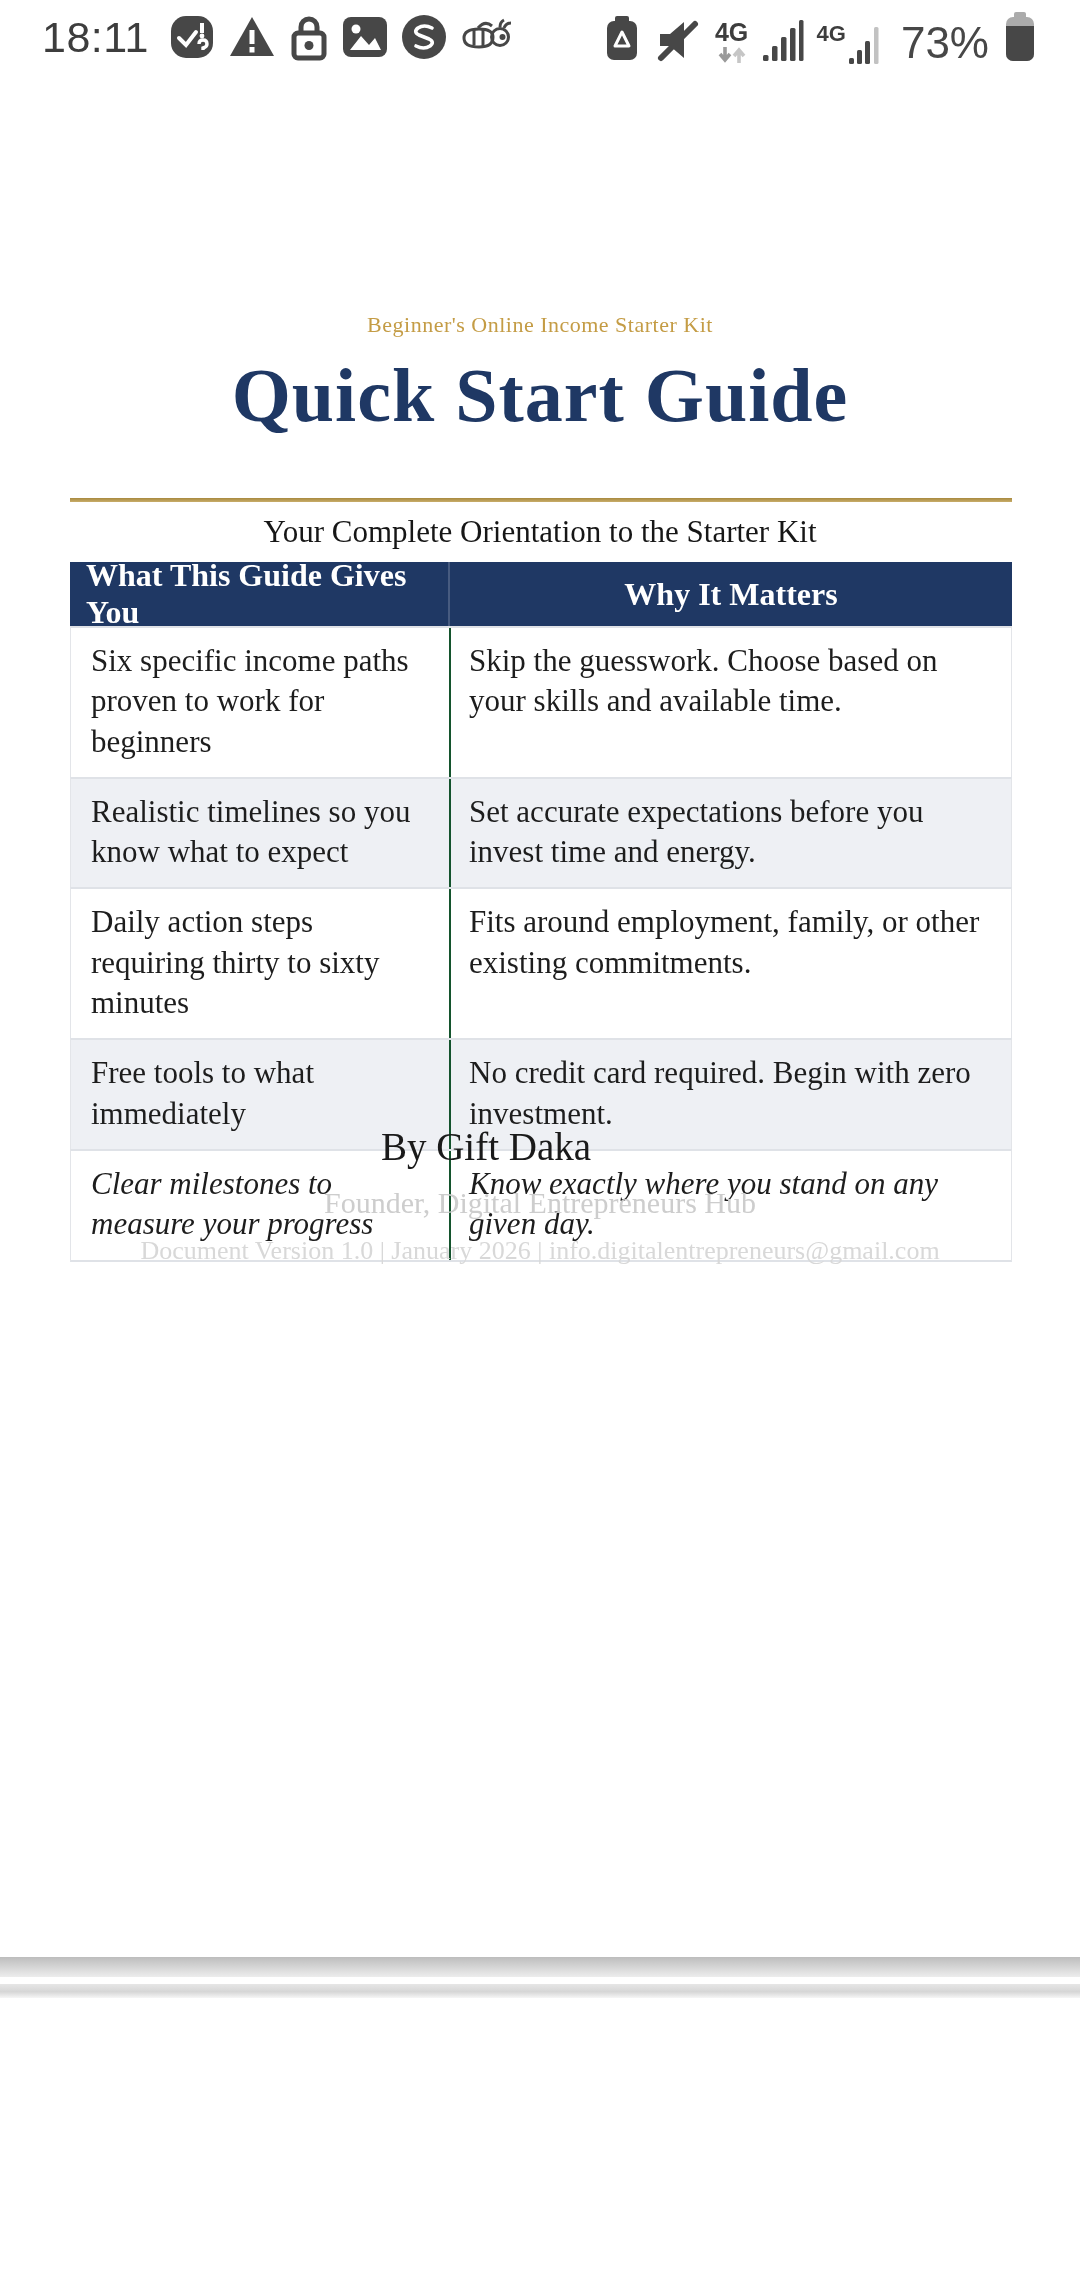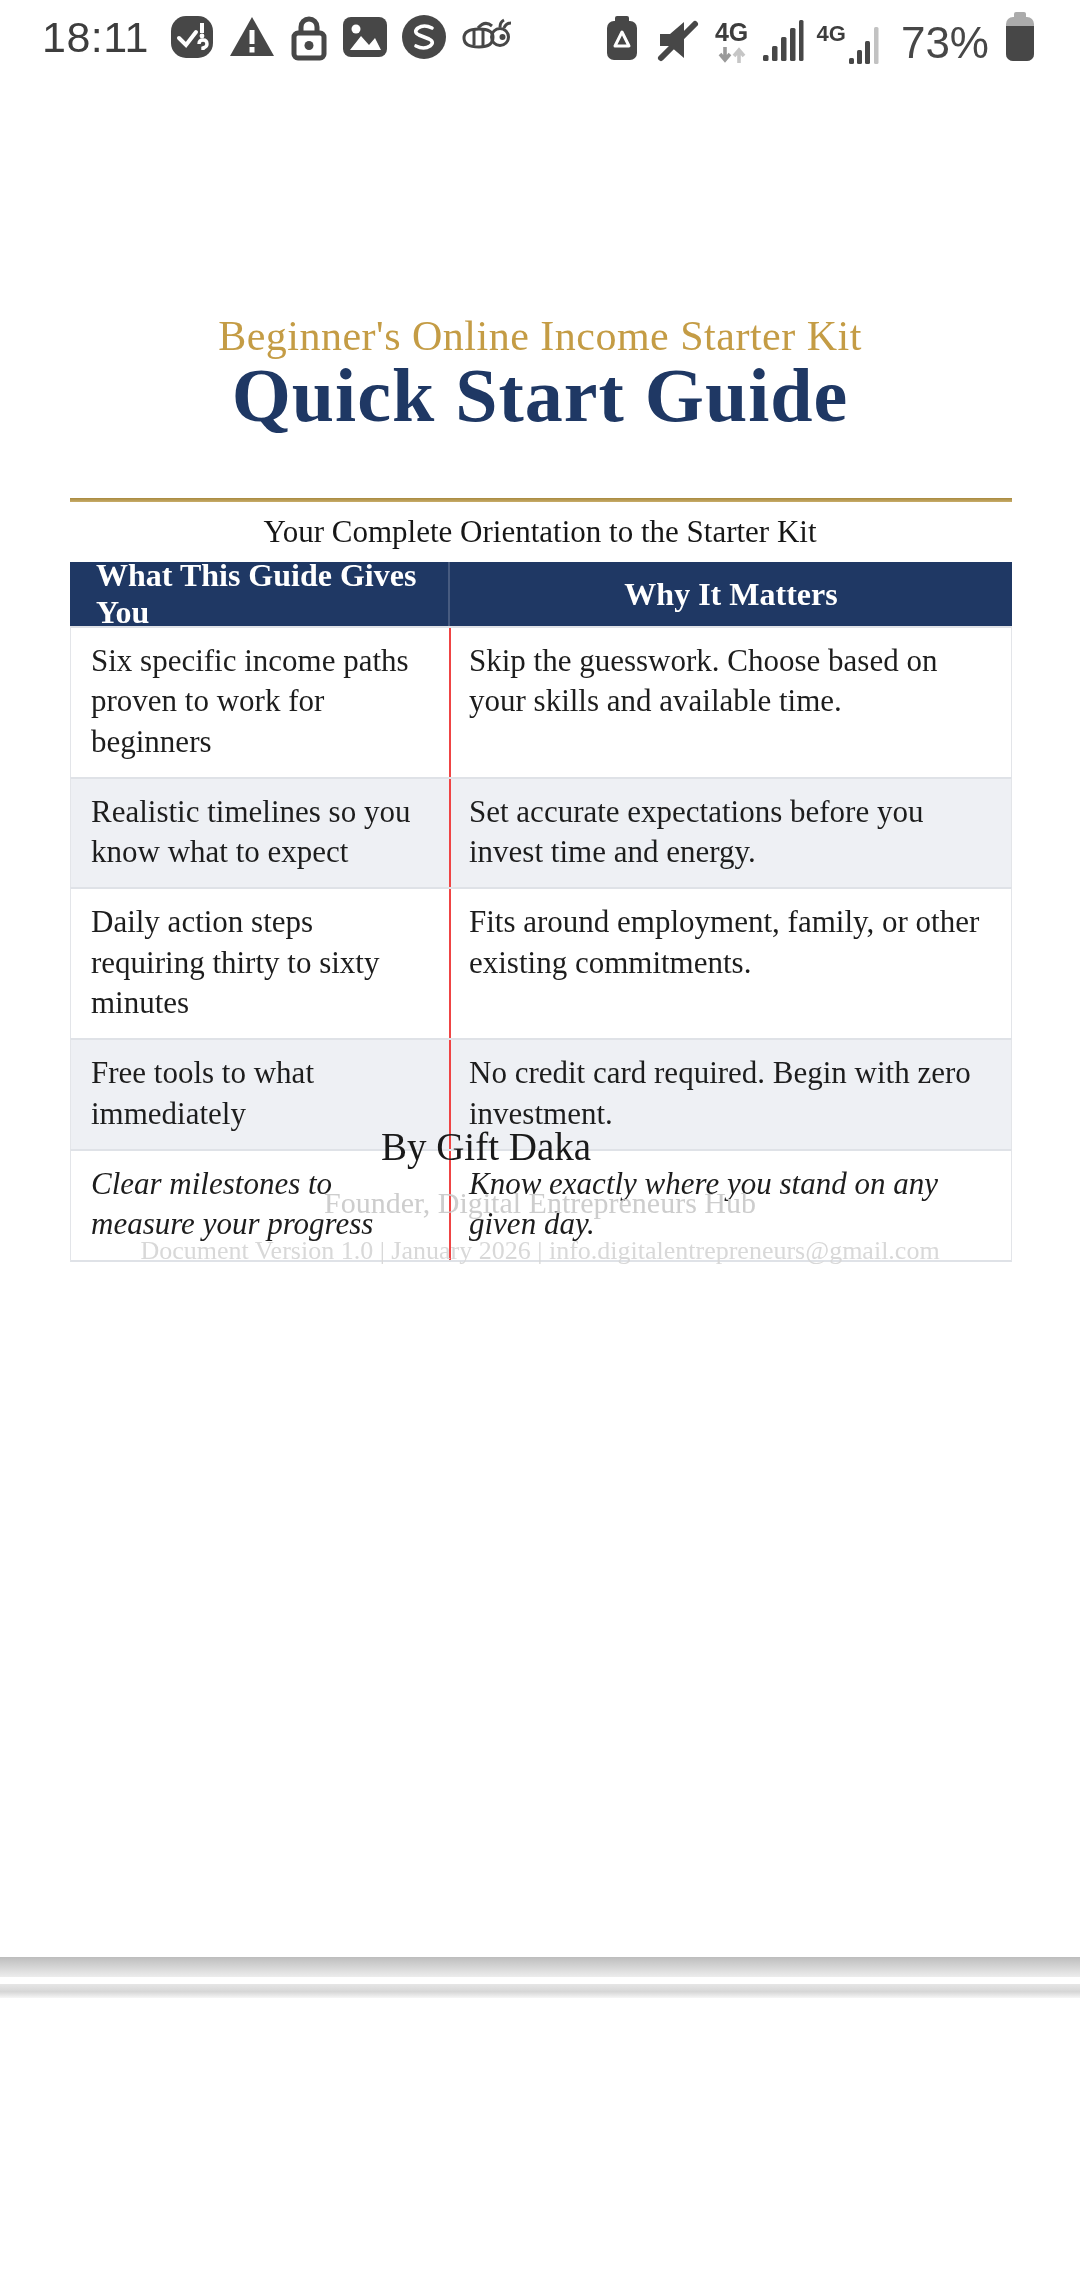--- a/index.html
+++ b/index.html
@@ -19,48 +19,48 @@
   .sb-right{display:flex;align-items:flex-end;gap:13px;}
   .sb-icon{display:block;}
   .net-group{display:flex;flex-direction:column;align-items:center;line-height:1;}
   .net-label{font-size:25px;font-weight:700;color:#3d3d3d;}
   .net2{display:flex;align-items:flex-start;gap:2px;}
   .net2 .net-label{font-size:22px;}
   .sb-percent{font-size:44px;color:#474747;line-height:1;margin-left:4px;}
   
   .doc-kicker{
     position:absolute;top:312px;left:0;width:1080px;text-align:center;
-    font-size:42px;color:#c49c45;letter-spacing:.5px;
+    font-size:22px;color:#c49c45;letter-spacing:.5px;
   }
   .doc-title{
     position:absolute;top:352px;left:0;width:1080px;text-align:center;
     font-size:76px;font-weight:700;color:#1f3864;letter-spacing:1px;
   }
   .doc-rule{
     position:absolute;top:498px;left:70px;width:942px;height:4px;
     background:linear-gradient(#a8893f,#c8ad69);
   }
   .doc-tagline{
     position:absolute;top:514px;left:0;width:1080px;text-align:center;
     font-size:31px;color:#161616;
   }
   
   .kit-table{
     position:absolute;top:562px;left:70px;width:942px;box-sizing:border-box;
     font-size:31px;color:#1d1d1d;
   }
   .t-head{display:flex;background:#1f3864;color:#ffffff;height:64px;align-items:center;}
-  .t-head .c1{width:378px;box-sizing:border-box;padding-left:26px;font-weight:700;font-size:32px;}
+  .t-head .c1{width:378px;box-sizing:border-box;padding-left:16px;font-weight:700;font-size:32px;}
   .t-head .c2{flex:1;text-align:center;font-weight:700;font-size:32px;border-left:2px solid rgba(255,255,255,.18);align-self:stretch;display:flex;align-items:center;justify-content:center;}
   .t-row{display:flex;border-top:2px solid #dfe2e7;border-left:1px solid #e3e5e9;border-right:1px solid #e3e5e9;min-height:84px;}
   .t-row:first-of-type{border-top:none;}
   .t-row:last-of-type{border-bottom:2px solid #dfe2e7;font-style:italic;}
   .t-row.alt{background:#eef0f4;}
   .t-row .c1{width:378px;box-sizing:border-box;padding:13px 18px 15px 20px;line-height:1.3;}
-  .t-row .c2{flex:1;border-left:2px solid #ef4444;padding:13px 20px 15px 18px;line-height:1.3;box-sizing:border-box;}
+  .t-row .c2{flex:1;border-left:2px solid #14532d;padding:13px 20px 15px 18px;line-height:1.3;box-sizing:border-box;}
   
   .doc-author{position:absolute;top:1124px;left:0;width:972px;text-align:center;font-size:39px;color:#1a1a1a;}
   .doc-role{position:absolute;top:1186px;left:0;width:1080px;text-align:center;font-size:30px;color:#cdcdcd;}
   .doc-meta{position:absolute;top:1236px;left:0;width:1080px;text-align:center;font-size:26px;color:#d8d8d8;}
   
   .page-shadow-1{position:absolute;top:1957px;left:0;width:1080px;height:20px;
     background:linear-gradient(#bdbdbd,#ededed);}
   .page-shadow-2{position:absolute;top:1984px;left:0;width:1080px;height:14px;
     background:linear-gradient(#e6e6e6,#d6d6d6 55%,#f6f6f6);}
   

